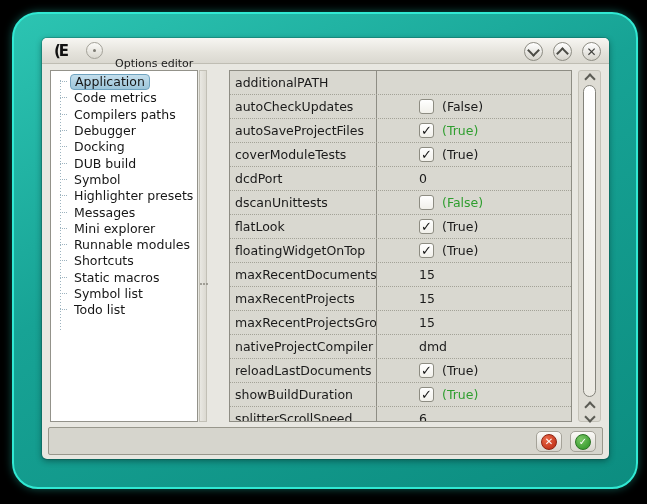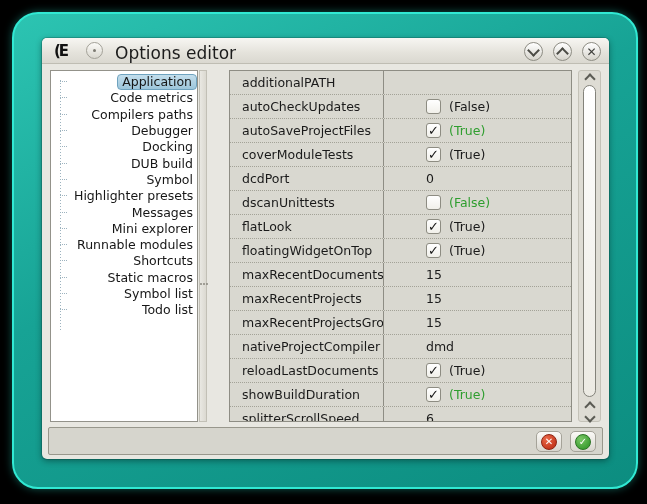--- a/index.html
+++ b/index.html
@@ -11,49 +11,49 @@
   .window{position:absolute;left:28px;top:24px;width:567px;height:421px;background:#e8e7e1;
     border-radius:5px;box-shadow:0 2px 6px rgba(0,25,22,.45),0 0 0 1px rgba(10,70,64,.25);}
   
   .titlebar{position:absolute;left:0;top:0;width:100%;height:26px;border-radius:5px 5px 0 0;
     background:linear-gradient(#f7f6f2,#e4e2db 60%,#dad8d0);border-bottom:1px solid #bfbdb3;box-sizing:border-box;}
   .logo{position:absolute;left:12px;top:4px;font-size:15px;font-weight:bold;color:#111;letter-spacing:-2px;}
   .menu-btn{position:absolute;left:44px;top:4px;width:17px;height:17px;border-radius:50%;
     background:linear-gradient(#fcfbf8,#d9d7cf);border:1px solid #a3a198;box-sizing:border-box;
     display:flex;align-items:center;justify-content:center;}
   .menu-dot{width:3px;height:3px;border-radius:50%;background:#7c7a72;}
-  .title{position:absolute;left:73px;top:5px;font-size:17px;color:#1c1c1c;}
+  .title{position:absolute;left:73px;top:19px;font-size:11px;color:#1c1c1c;}
   .wbtn{position:absolute;top:4px;width:19px;height:19px;border-radius:50%;
     background:linear-gradient(#ffffff,#d6d4cc);border:1px solid #8e8d84;box-sizing:border-box;
     display:flex;align-items:center;justify-content:center;}
   .wbtn.b1{left:482px}.wbtn.b2{left:511px}.wbtn.b3{left:540px}
   .chev{display:inline-block;width:7px;height:7px;border-left:2px solid #4b4b45;border-bottom:2px solid #4b4b45;}
   .chev.down{transform:rotate(-45deg);margin-top:-3px}
   .chev.up{transform:rotate(135deg);margin-top:3px}
   .xglyph{font-size:12px;font-weight:bold;color:#3c3c38;line-height:1;}
   
   .tree{position:absolute;left:8px;top:32px;width:148px;height:352px;background:#fff;
     border:1px solid #93928a;box-sizing:border-box;padding-top:3px;overflow:hidden;}
   .treeline{position:absolute;left:9px;top:9px;width:1px;height:252px;
     background:repeating-linear-gradient(to bottom,#9db3bf 0 1px,transparent 1px 3px);}
-  .titem{display:flex;align-items:center;height:16.3px;font-size:12.5px;color:#161616;white-space:nowrap;justify-content:space-between;}
+  .titem{display:flex;align-items:center;height:16.3px;font-size:12.5px;color:#161616;white-space:nowrap;}
   .stub{width:7px;height:1px;border-top:1px dotted #9db3bf;margin-left:9px;margin-right:3px;flex:none;}
   .tlabel{padding:12px 3px;border:1px solid transparent;border-radius:4px;line-height:14px;}
   .tlabel.selected{background:linear-gradient(#c3deec,#9cc5da);border:1px solid #6fa3bf;padding:0 4px;}
   
   .splitter{position:absolute;left:157px;top:32px;width:8px;height:352px;
     background:linear-gradient(90deg,#e9e8e2,#dbd9d1);border:1px solid #c2c0b6;box-sizing:border-box;}
   .grip{position:absolute;left:0;top:212px;width:8px;height:3px;display:flex;justify-content:center;gap:1px;}
   .grip i{width:2px;height:2px;border-radius:50%;background:#8a897f;display:block;}
   
   .grid{position:absolute;left:187px;top:32px;width:343px;height:352px;background:#d9d8d0;
     border:1px solid #8e8d84;box-sizing:border-box;overflow:hidden;}
   .prow{display:flex;height:23px;border-bottom:1px dotted #a3a297;align-items:stretch;
     font-size:12.5px;color:#1a1a1a;}
-  .pname{width:141px;flex:none;padding-left:12px;border-right:1px solid #8e8d84;
+  .pname{width:141px;flex:none;padding-left:5px;border-right:1px solid #8e8d84;
     display:flex;align-items:center;overflow:hidden;white-space:nowrap;}
   .pval{flex:1;padding-left:6px;display:flex;align-items:center;gap:8px;overflow:hidden;white-space:nowrap;margin-left:36px;}
   .cbox{width:15px;height:15px;flex:none;border-radius:3px;background:linear-gradient(#ffffff,#f1f0ea);
     border:1px solid #8d8c82;box-sizing:border-box;display:inline-flex;align-items:center;justify-content:center;}
   .cmark{font-size:13px;font-weight:bold;color:#141414;line-height:1;margin-top:-1px;}
   .pvtext.green{color:#2f9e2f;}
   
   .vscroll{position:absolute;left:536px;top:32px;width:23px;height:352px;background:#dedcd4;
     border:1px solid #c4c2b8;border-radius:3px;box-sizing:border-box;}
   .schev{position:absolute;left:7px;width:6px;height:6px;border-left:2px solid #5b5b54;border-bottom:2px solid #5b5b54;}

